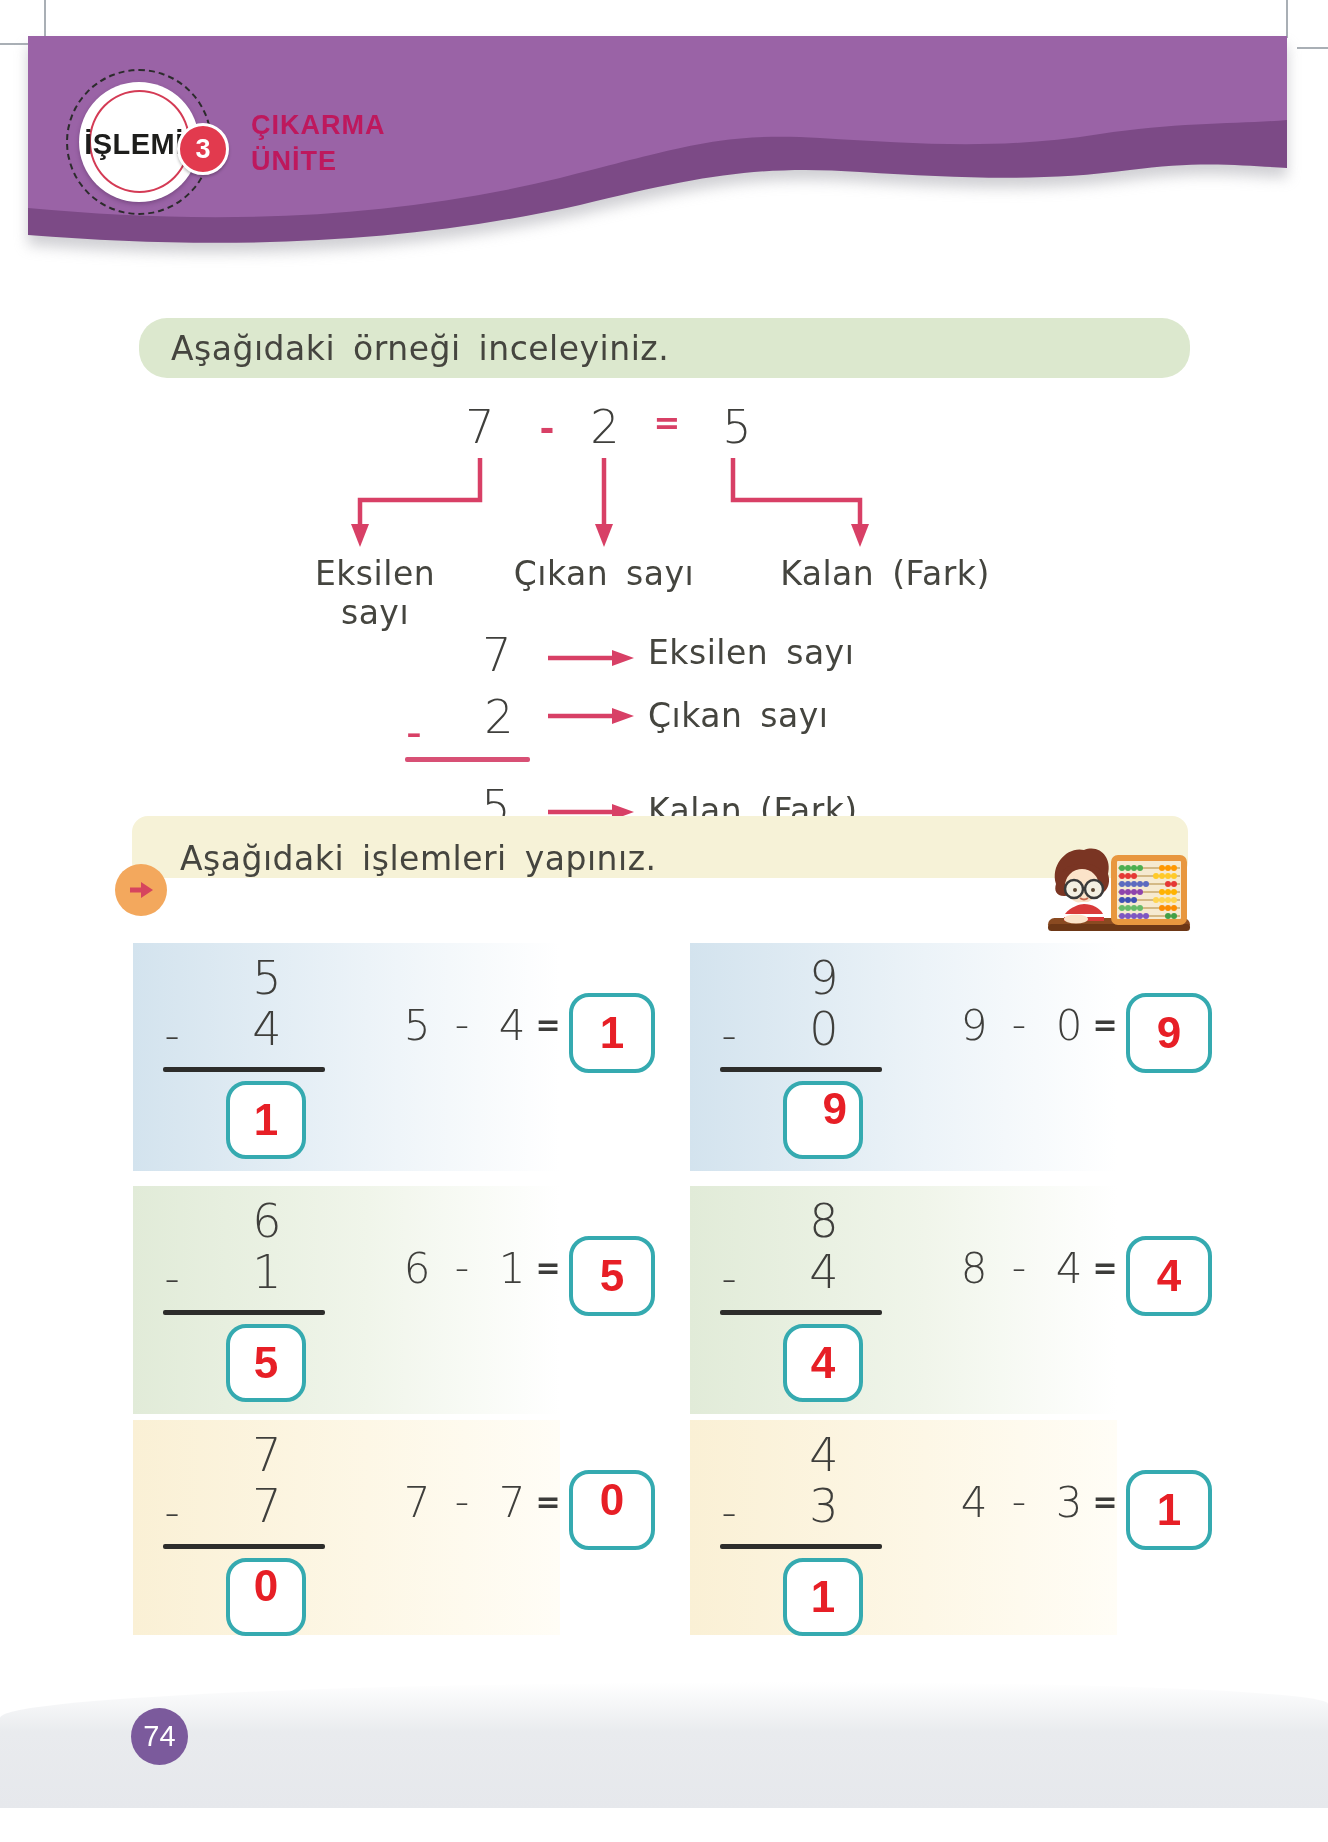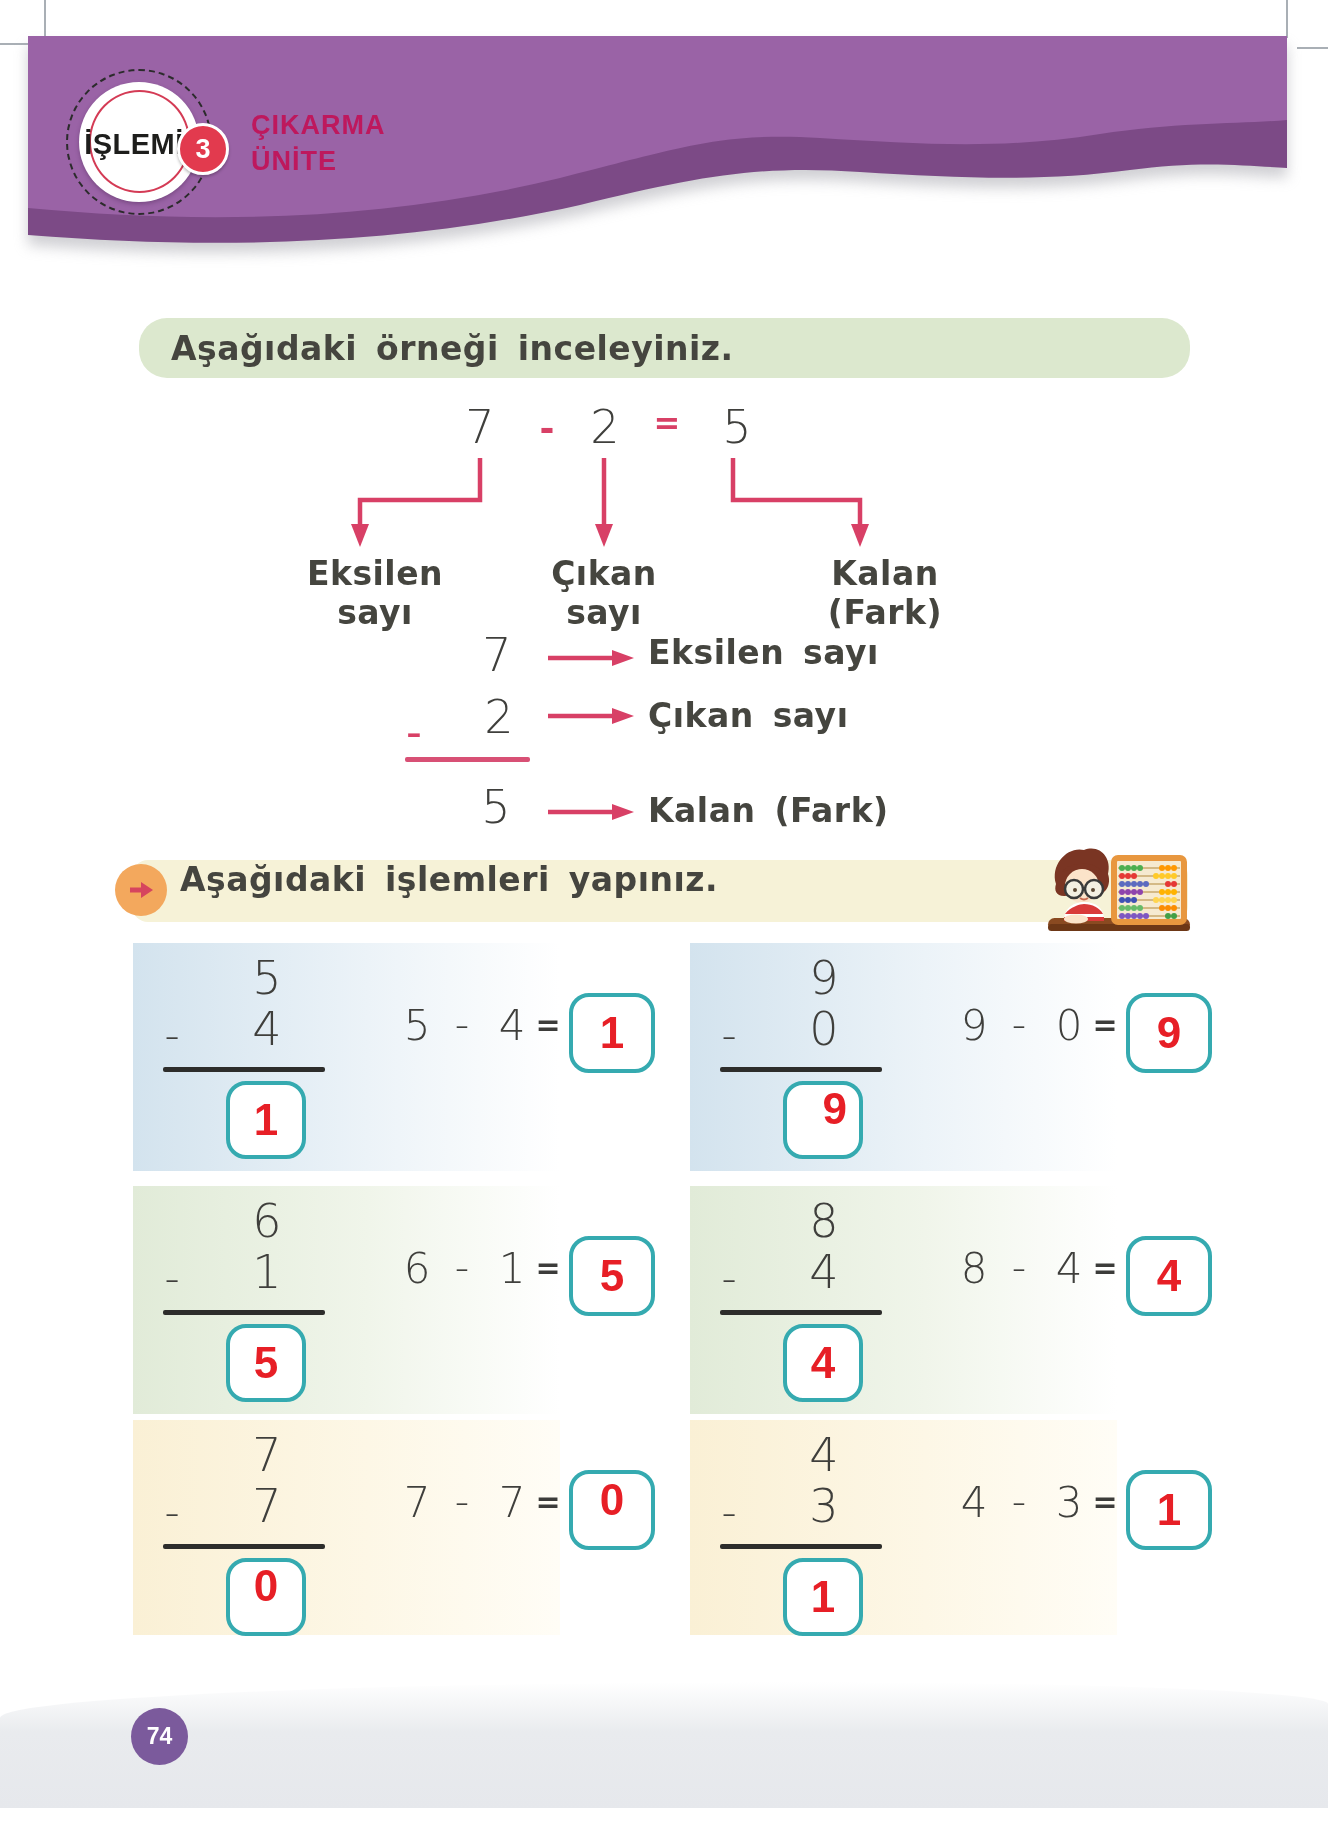--- a/index.html
+++ b/index.html
@@ -39,26 +39,26 @@
   .chapter-title{
     position:absolute;left:251px;font-family:"Liberation Sans",sans-serif;
     font-weight:800;font-size:27px;letter-spacing:1px;color:#be185d;
   }
   .title-1{top:110px;} .title-2{top:146px;}
   
   .green-box{
     position:absolute;left:139px;top:318px;width:1051px;height:60px;border-radius:28px;
     background:#dce8ce;display:flex;align-items:center;
   }
-  .hand{font-family:"DejaVu Sans",sans-serif;font-weight:700;color:#45453f;
+  .hand{font-family:"DejaVu Sans",sans-serif;font-weight:400;color:#45453f;
         letter-spacing:.5px;word-spacing:7px;}
   .green-box span{font-size:33px;margin-left:32px;}
   .yellow-bar{
-    position:absolute;left:132px;top:860px;width:1056px;height:62px;border-radius:16px;
-    background:#f6f2d7;display:flex;align-items:flex-start;
+    position:absolute;left:132px;top:816px;width:1056px;height:62px;border-radius:16px;
+    background:#f6f2d7;display:flex;align-items:flex-end;
   }
   .yellow-bar span{font-size:33px;margin-left:48px;}
   .bullet-circle{
     position:absolute;left:115px;top:864px;width:52px;height:52px;border-radius:50%;
     background:#f3a85d;display:flex;align-items:center;justify-content:center;
   }
   
   .eq-digit{position:absolute;width:50px;text-align:center;font-size:46px;
     font-weight:300;color:#3f3f3c;top:400px;}
   .eq-sign-red{position:absolute;width:46px;text-align:center;color:#d84066;
@@ -107,21 +107,21 @@
   .blk-4 .h-box{align-items:flex-start;padding-top:4px;}
   
   .bottom-band{
     position:absolute;left:0;top:1682px;width:1328px;height:126px;
     background:linear-gradient(to bottom,rgba(236,238,241,0) 0%,#e9ebee 40%,#e6e8ec 100%);
     border-radius:60% 40% 0 0 / 36px 22px 0 0;
   }
   .page-badge{
     position:absolute;left:131px;top:1708px;width:57px;height:57px;border-radius:50%;
     background:#7b5a9c;display:flex;align-items:center;justify-content:center;
-    font-family:"Liberation Sans",sans-serif;font-weight:700;font-size:23px;color:#fff;
+    font-family:"Liberation Sans",sans-serif;font-weight:400;font-size:29px;color:#fff;
   }
   svg{display:block;}
 </style>
 </head>
 <body>
 
 <div id="page">
 
   <div class="crop" style="left:44px;top:0;width:2px;height:38px;"></div>
   <div class="crop" style="left:0;top:43px;width:33px;height:2px;"></div>

